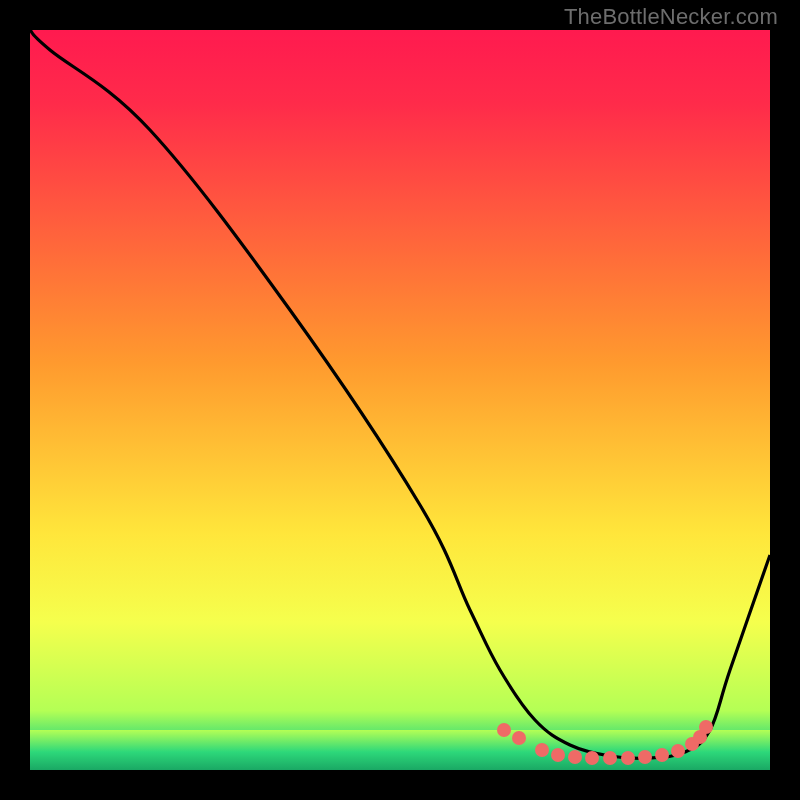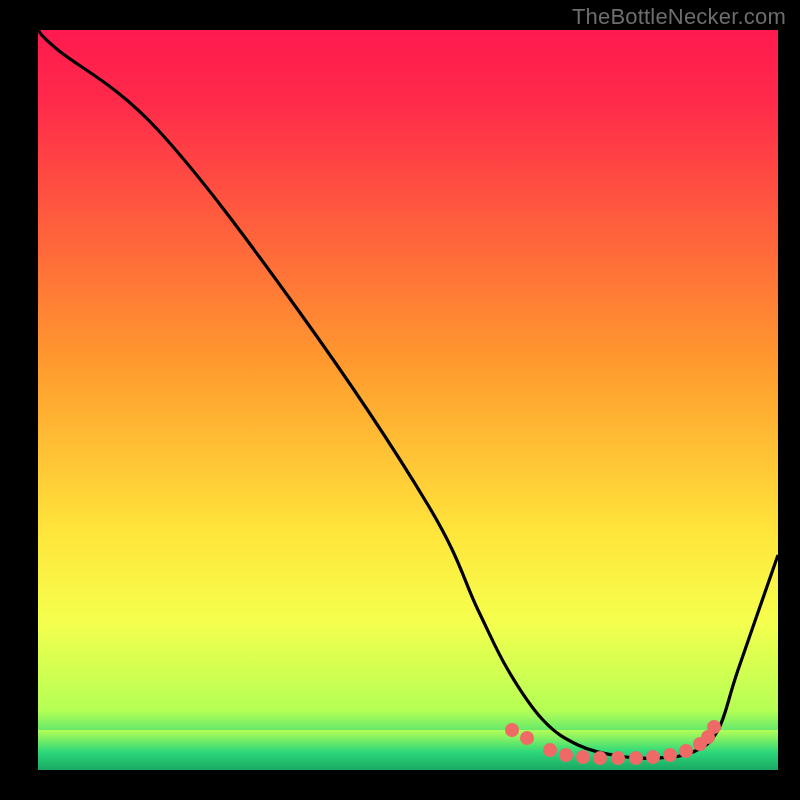--- a/index.html
+++ b/index.html
@@ -5,21 +5,21 @@
   html, body {
     margin: 0;
     padding: 0;
     width: 800px;
     height: 800px;
     background: #000;
     overflow: hidden;
   }
   .frame {
     position: absolute;
-    left: 8px;
+    left: 0;
     top: 0;
     width: 786px;
     height: 800px;
     background: #000;
   }
   .plot {
     position: absolute;
     left: 30px;
     top: 30px;
     width: 740px;

